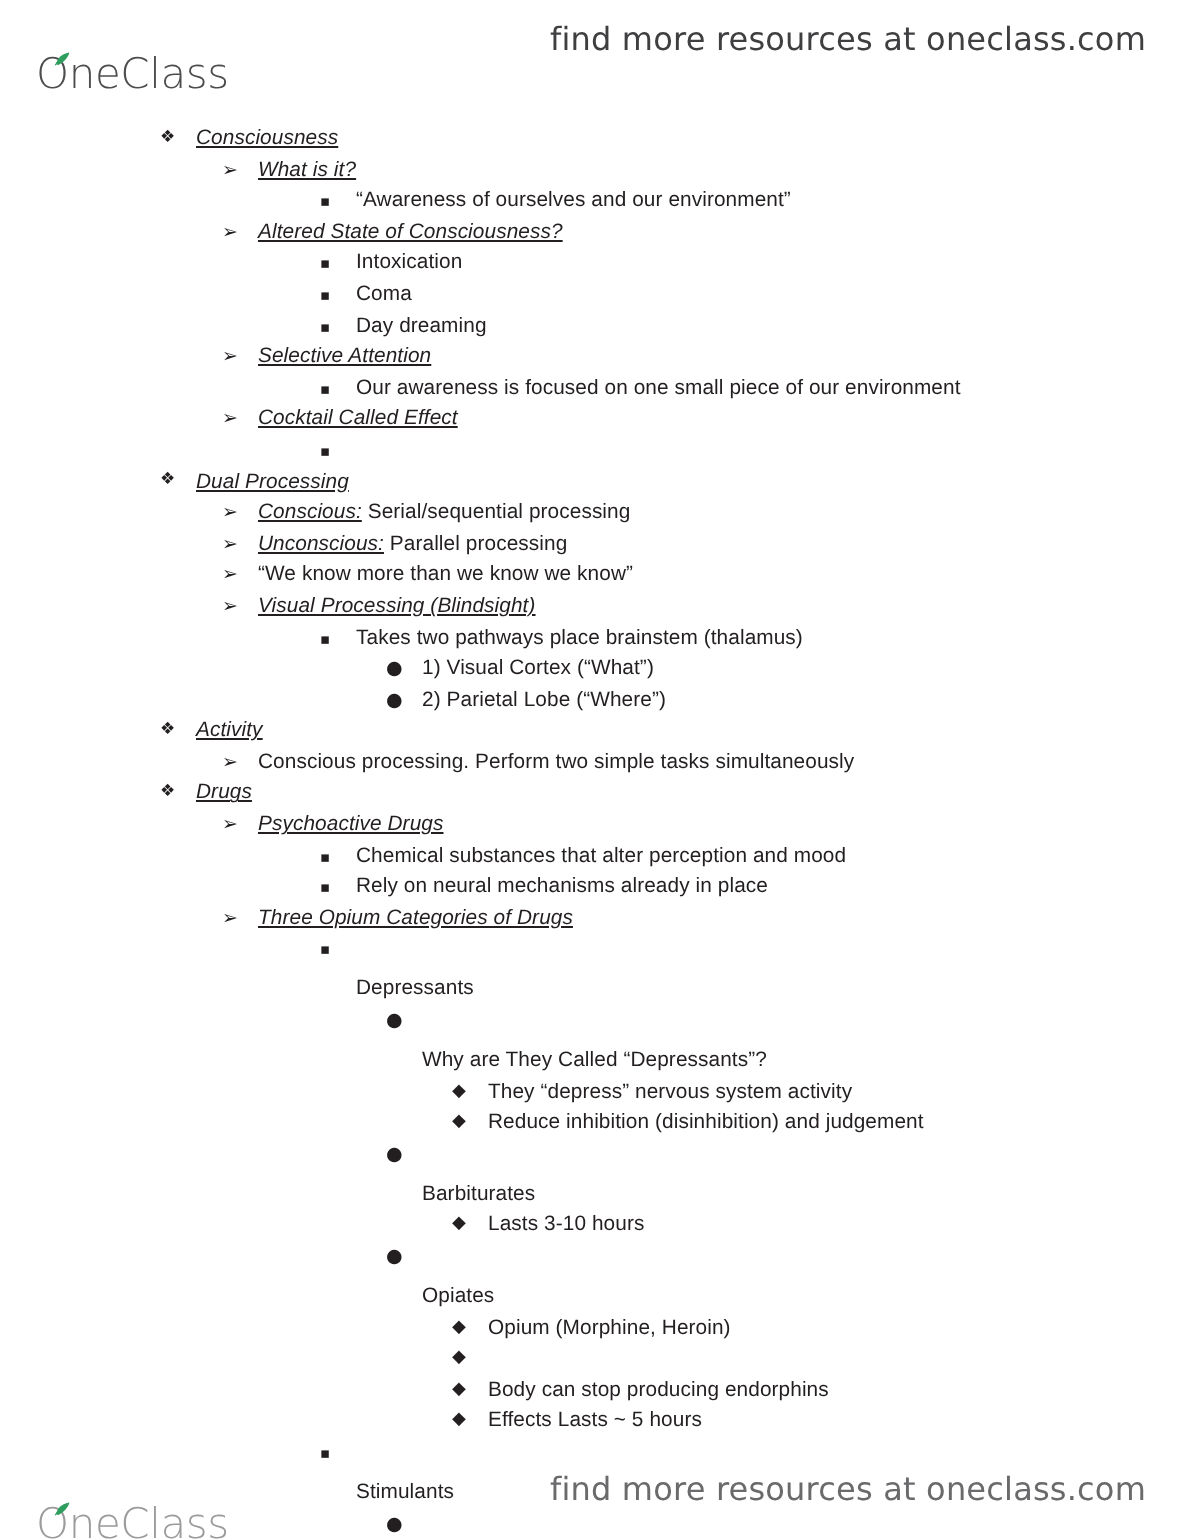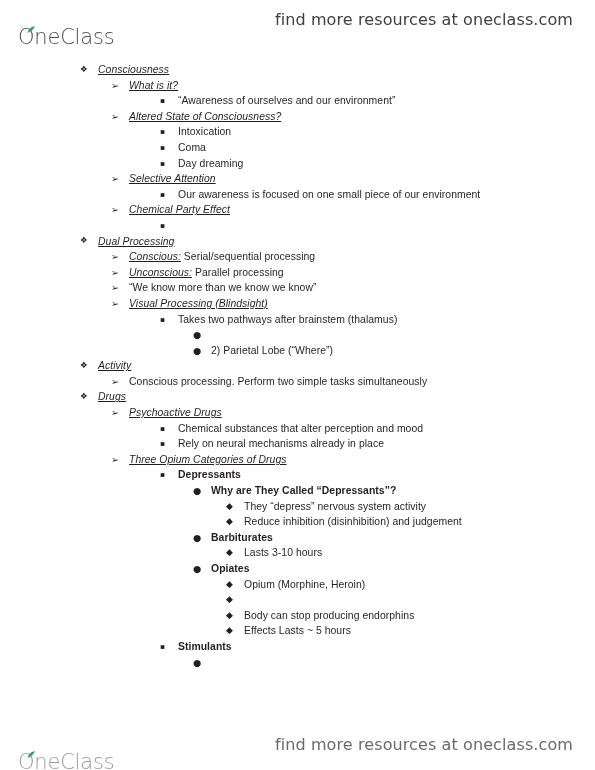--- a/index.html
+++ b/index.html
@@ -110,21 +110,21 @@
   .b-arrow        { font-size: 9.5px;  color: #231f20; }
   .b-square       { font-size: 7.5px;  color: #231f20; }
   .b-dot          { font-size: 9.5px;  color: #231f20; }
   .b-diamond      { font-size: 9px;    color: #231f20; }
 
   
   .em-iu { font-style: italic; text-decoration: underline; text-align: center; }
   .em-n  { font-style: normal; text-decoration: none; font-weight: normal; }
 
   .ol-text.italic-underline { font-style: italic; text-decoration: underline; }
-  .ol-text.bold { font-weight: bold; }
+  .ol-text.bold { font-weight: normal; margin-top: 20px; }
 </style>
 </head>
 <body>
 
 <div class="page-header">
   <div class="brand brand-header">
     <svg class="brand-leaf" viewBox="0 0 10 8">
       <path d="M1.2 7.2 C1.6 3.4 4.2 1.0 8.6 0.4 C8.0 3.0 5.6 5.6 2.4 7.4 Z" fill="#2f9e5f"></path>
       <path d="M0.6 7.6 C2.0 4.6 4.6 2.2 8.4 0.6" stroke="#2f9e5f" stroke-width="0.7" fill="none"></path>
     </svg>
@@ -165,21 +165,21 @@
     <div class="ol-row lvl2">
       <span class="ol-bullet b-arrow">➢</span>
       <span class="ol-text italic-underline">Selective Attention</span>
     </div>
     <div class="ol-row lvl3">
       <span class="ol-bullet b-square">▪</span>
       <span class="ol-text">Our awareness is focused on one small piece of our environment</span>
     </div>
     <div class="ol-row lvl2">
       <span class="ol-bullet b-arrow">➢</span>
-      <span class="ol-text italic-underline">Chemical Party Effect</span>
+      <span class="ol-text italic-underline">Cocktail Called Effect</span>
     </div>
     <div class="ol-row lvl3">
       <span class="ol-bullet b-square">▪</span>
       <span class="ol-text">&nbsp;</span>
     </div>
     <div class="ol-row lvl1">
       <span class="ol-bullet b-diamond-open">❖</span>
       <span class="ol-text italic-underline">Dual Processing</span>
     </div>
     <div class="ol-row lvl2">
@@ -193,24 +193,25 @@
     <div class="ol-row lvl2">
       <span class="ol-bullet b-arrow">➢</span>
       <span class="ol-text">“We know more than we know we know”</span>
     </div>
     <div class="ol-row lvl2">
       <span class="ol-bullet b-arrow">➢</span>
       <span class="ol-text italic-underline">Visual Processing (Blindsight)</span>
     </div>
     <div class="ol-row lvl3">
       <span class="ol-bullet b-square">▪</span>
-      <span class="ol-text">Takes two pathways after brainstem (thalamus)</span>
-    </div>
-    <div class="ol-row lvl4">
-      <span class="ol-bullet b-dot">●</span>
+      <span class="ol-text">Takes two pathways place brainstem (thalamus)</span>
+    </div>
+    <div class="ol-row lvl4">
+      <span class="ol-bullet b-dot">●</span>
+      <span class="ol-text">1) Visual Cortex (“What”)</span>
     </div>
     <div class="ol-row lvl4">
       <span class="ol-bullet b-dot">●</span>
       <span class="ol-text">2) Parietal Lobe (“Where”)</span>
     </div>
     <div class="ol-row lvl1">
       <span class="ol-bullet b-diamond-open">❖</span>
       <span class="ol-text italic-underline">Activity</span>
     </div>
     <div class="ol-row lvl2">

